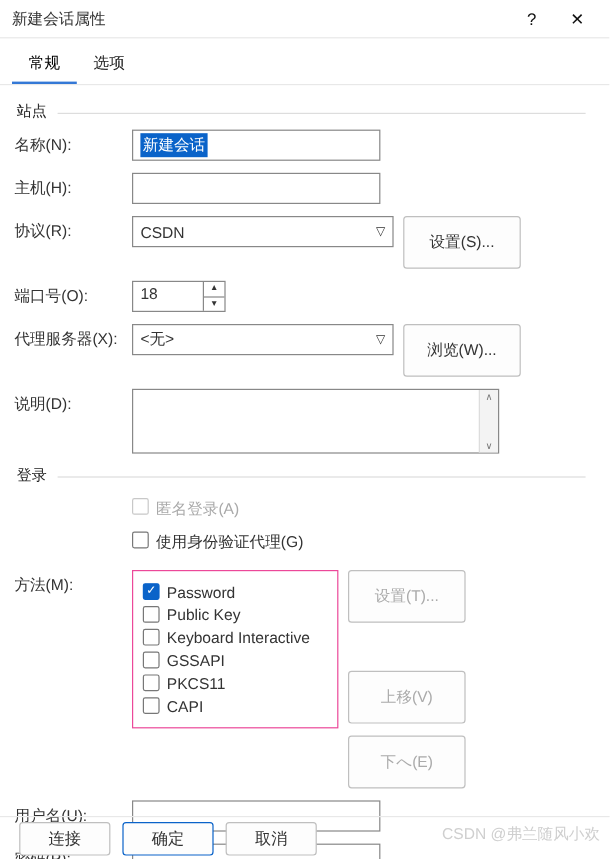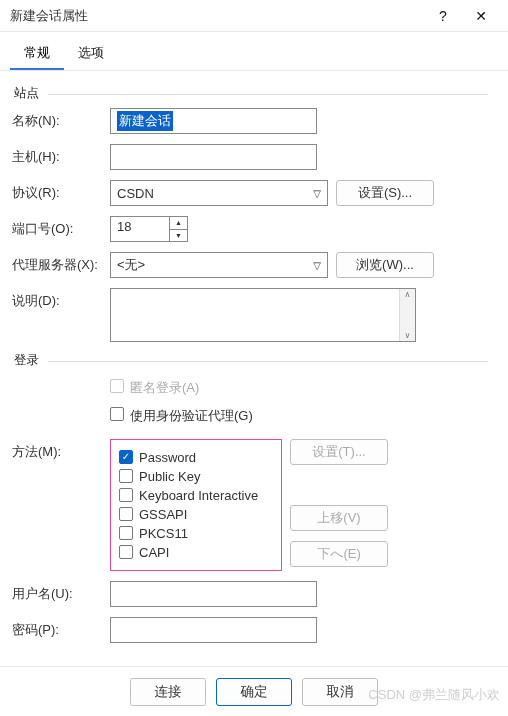--- a/index.html
+++ b/index.html
@@ -21,31 +21,31 @@
 .textfield { height: 26px; padding: 2px 6px; width: 207px; }
 .textfield.sel { background:#fff; }
 .sel-inner { background:#0a63c9; color:#fff; display:inline-block; height:20px; line-height:20px; padding:0 2px; }
 .select { height: 26px; width: 218px; display:flex; align-items:center; justify-content:space-between; padding:0 6px; }
 .select .chev { font-size:10px; color:#333; }
 .spinner { height: 26px; width: 78px; display:flex; }
 .spinner .sp-val { flex:1; padding:2px 6px; }
 .spinner .sp-btns { width:18px; border-left:1px solid #888; display:flex; flex-direction:column; }
 .spinner .sp-btns div { flex:1; display:flex; align-items:center; justify-content:center; font-size:7px; border-bottom:1px solid #888; }
 .spinner .sp-btns div:last-child { border-bottom:none; }
-.sidebtn { height:26px; min-width:98px; border:1px solid #bfbfbf; background:#fdfdfd; font-size:13px; padding:0 10px; display:flex; align-items:center; justify-content:center; border-radius:3px; }
+.sidebtn { height:44px; min-width:98px; border:1px solid #bfbfbf; background:#fdfdfd; font-size:13px; padding:0 10px; display:flex; align-items:center; justify-content:center; border-radius:3px; }
 .sidebtn.disabled { color:#aaa; }
 .textarea { width: 306px; height: 54px; position:relative; }
 .textarea .sb { position:absolute; right:0; top:0; bottom:0; width:16px; background:#f3f3f3; border-left:1px solid #ddd; display:flex; flex-direction:column; align-items:center; justify-content:space-between; font-size:8px; color:#777; padding:1px 0; }
 .checkrow { display:flex; align-items:flex-start; gap:6px; font-size:13px; margin:4px 0; }
 .checkbox { width:14px; height:14px; border:1px solid #777; border-radius:2px; display:inline-flex; align-items:center; justify-content:center; background:#fff; }
 .checkbox.checked { background:#0a63c9; border-color:#0a63c9; }
 .checkbox.checked::after { content:"✓"; color:#fff; font-size:10px; line-height:1; }
 .methodbox { border:1px solid #ec4899; width:172px; padding:6px 8px; }
 .methods-side { display:flex; flex-direction:column; gap:10px; align-items:flex-end; }
-.footer { position:absolute; left:0; right:0; bottom:0; height:50px; border-top:1px solid #e8e8e8; display:flex; align-items:center; justify-content:center; gap:10px; padding:0 16px; }
+.footer { position:absolute; left:0; right:0; bottom:0; height:36px; border-top:1px solid #e8e8e8; display:flex; align-items:center; justify-content:flex-start; gap:10px; padding:0 16px; }
 .footer .btn { height:28px; min-width:76px; border:1px solid #bfbfbf; background:#fdfdfd; border-radius:3px; display:flex; align-items:center; justify-content:center; font-size:13.5px; }
 .footer .btn.primary { border:1.5px solid #0a63c9; }
 .watermark { position:absolute; right:8px; bottom:12px; font-size:13px; color:#cfcfcf; pointer-events:none; letter-spacing:0; }
 </style>
 </head>
 <body>
 
 <div class="titlebar">
   <div class="title">新建会话属性</div>
   <div class="help">?</div>

